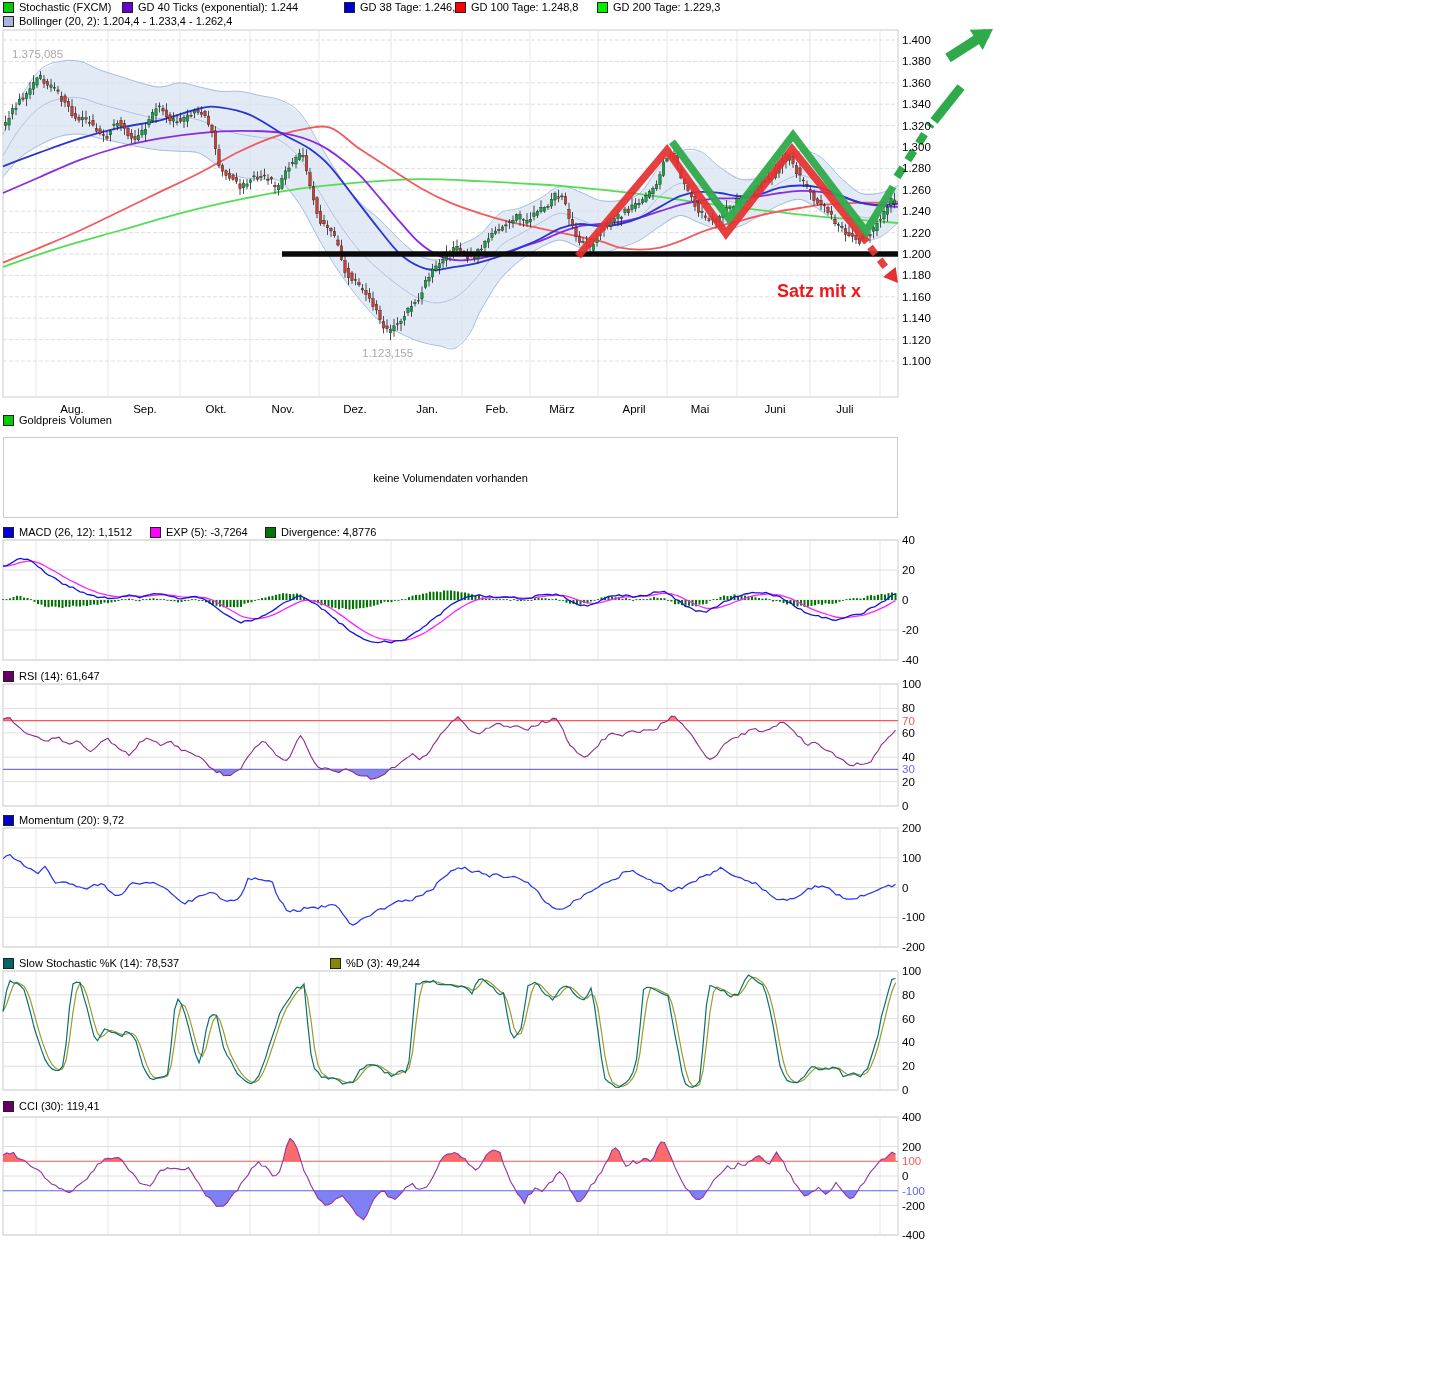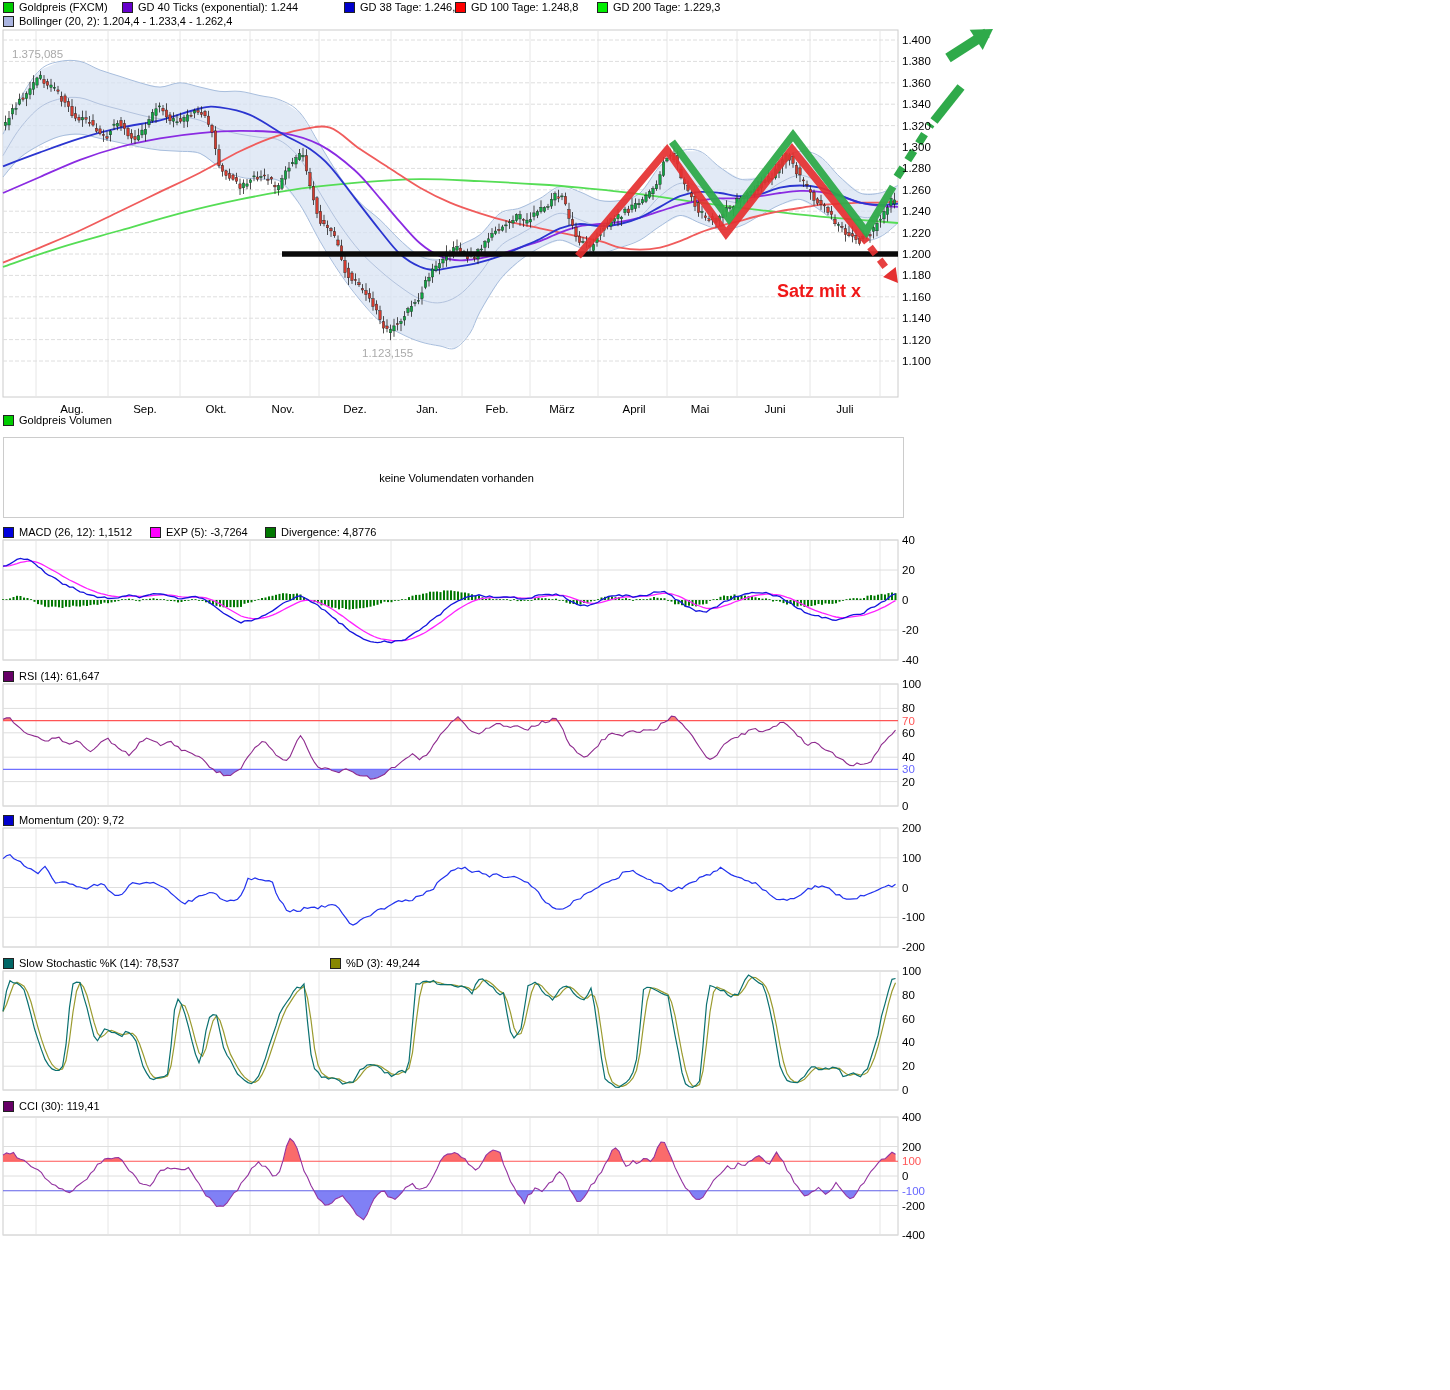--- a/index.html
+++ b/index.html
@@ -2,31 +2,31 @@
 <html><head>
 <meta charset="utf-8">
 <style>
   html,body{margin:0;padding:0;background:#fff;}
   body{width:1450px;height:1390px;position:relative;overflow:hidden;
        font-family:"Liberation Sans",sans-serif;font-size:11px;color:#000;}
   .legend{position:absolute;left:0;height:13px;width:1000px;}
   .li{position:absolute;top:0;display:flex;align-items:center;white-space:nowrap;}
   .sw{display:inline-block;width:9px;height:9px;border:1px solid #222;margin-right:5px;flex:0 0 auto;}
   .vol-box{position:absolute;left:3px;top:437px;width:893px;height:79px;border:1px solid #ccc;
-           display:flex;align-items:center;justify-content:center;background:#fff;padding-left:6px;}
+           display:flex;align-items:center;justify-content:center;background:#fff;}
   svg{position:absolute;left:0;top:0;}
   text{font-family:"Liberation Sans",sans-serif;}
 </style>
 </head>
 <body>
 
 <div class="legend" style="top:1px">
   <span class="li" style="left:3px">
       <i class="sw" style="background: rgb(0, 204, 0);"></i>
-      <span>Goldpreis (FXCM)</span>
+      <span>Stochastic (FXCM)</span>
     </span>
   <span class="li" style="left:122px">
       <i class="sw" style="background: rgb(102, 0, 204);"></i>
       <span>GD 40 Ticks (exponential): 1.244</span>
     </span>
   <span class="li" style="left:344px">
       <i class="sw" style="background: rgb(0, 0, 204);"></i>
       <span>GD 38 Tage: 1.246,9</span>
     </span>
   <span class="li" style="left:455px">

